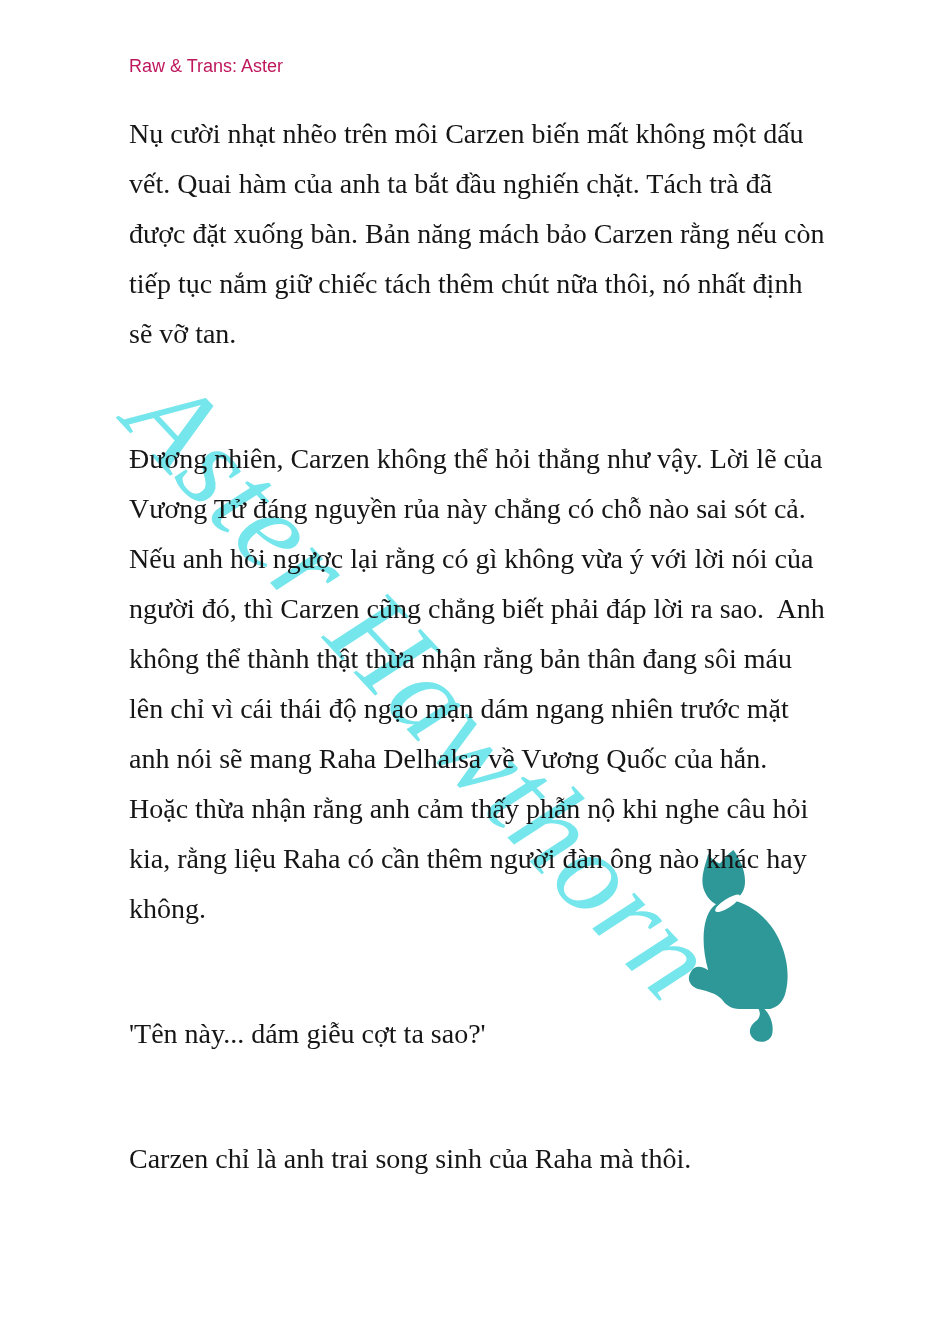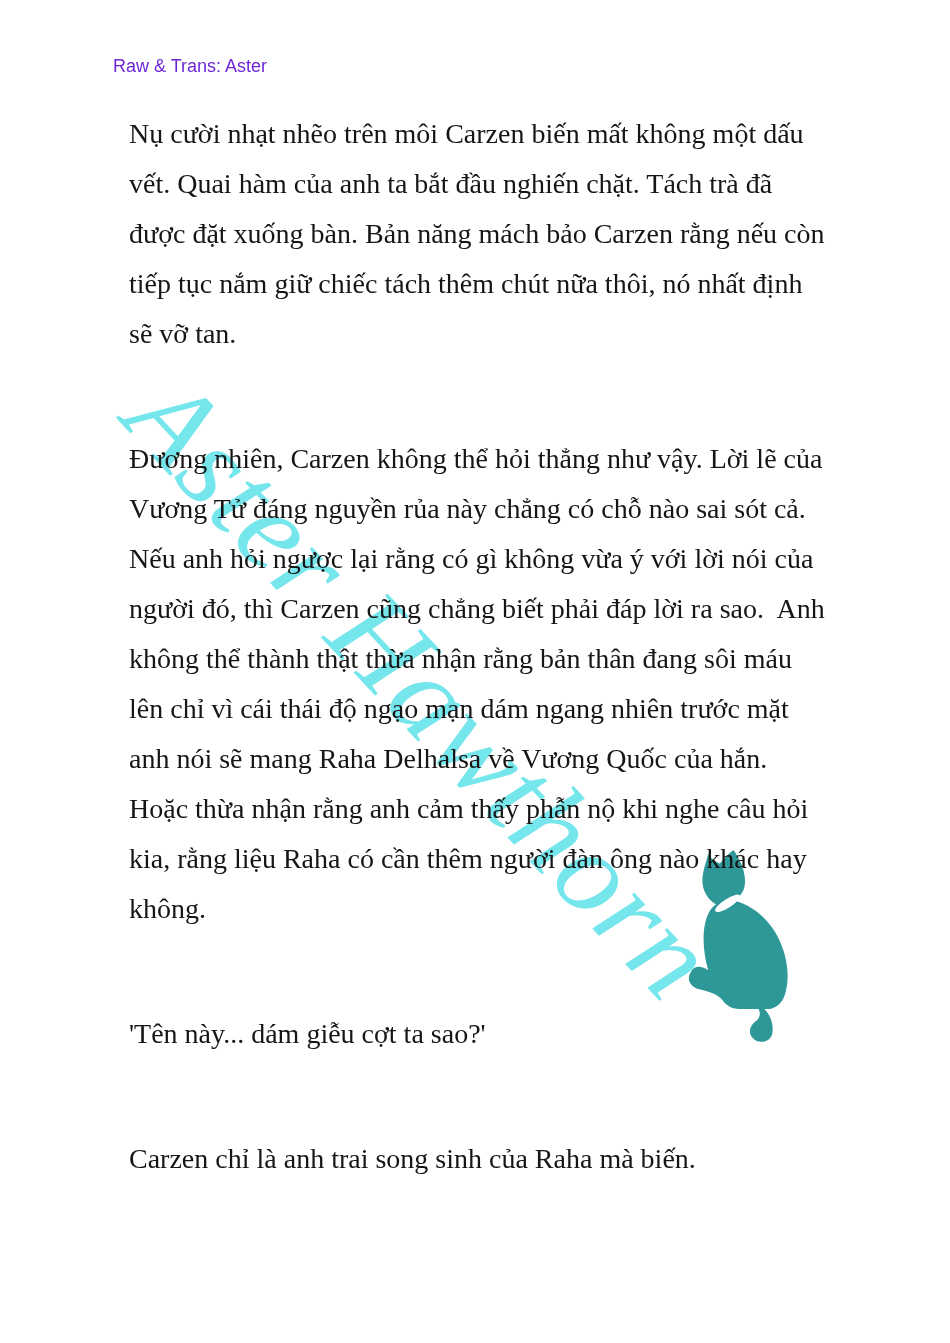--- a/index.html
+++ b/index.html
@@ -10,26 +10,26 @@
   .page {
     position: relative;
     width: 950px;
     height: 1343px;
     background: #ffffff;
     overflow: hidden;
     font-family: "Liberation Serif", serif;
   }
   .credit {
     position: absolute;
-    left: 113px;
+    left: 129px;
     top: 55px;
     font-family: "Liberation Sans", sans-serif;
     font-size: 18px;
     line-height: 22px;
-    color: #6d28d9;
+    color: #be185d;
     z-index: 3;
   }
   .watermark {
     position: absolute;
     left: 200px;
     top: 348px;
     transform: rotate(47deg);
     transform-origin: 0 0;
     font-family: "Liberation Serif", serif;
     font-style: italic;
@@ -113,16 +113,16 @@
 Vương Tử đáng nguyền rủa này chẳng có chỗ nào sai sót cả.
 Nếu anh hỏi ngược lại rằng có gì không vừa ý với lời nói của
 người đó, thì Carzen cũng chẳng biết phải đáp lời ra sao.  Anh
 không thể thành thật thừa nhận rằng bản thân đang sôi máu
 lên chỉ vì cái thái độ ngạo mạn dám ngang nhiên trước mặt
 anh nói sẽ mang Raha Delhalsa về Vương Quốc của hắn.
 Hoặc thừa nhận rằng anh cảm thấy phẫn nộ khi nghe câu hỏi
 kia, rằng liệu Raha có cần thêm người đàn ông nào khác hay
 không.</p>
     <p class="para">'Tên này... dám giễu cợt ta sao?'</p>
-    <p class="para">Carzen chỉ là anh trai song sinh của Raha mà biến.</p>
+    <p class="para">Carzen chỉ là anh trai song sinh của Raha mà thôi.</p>
   </div>
 
 </div>
 
 </body></html>

